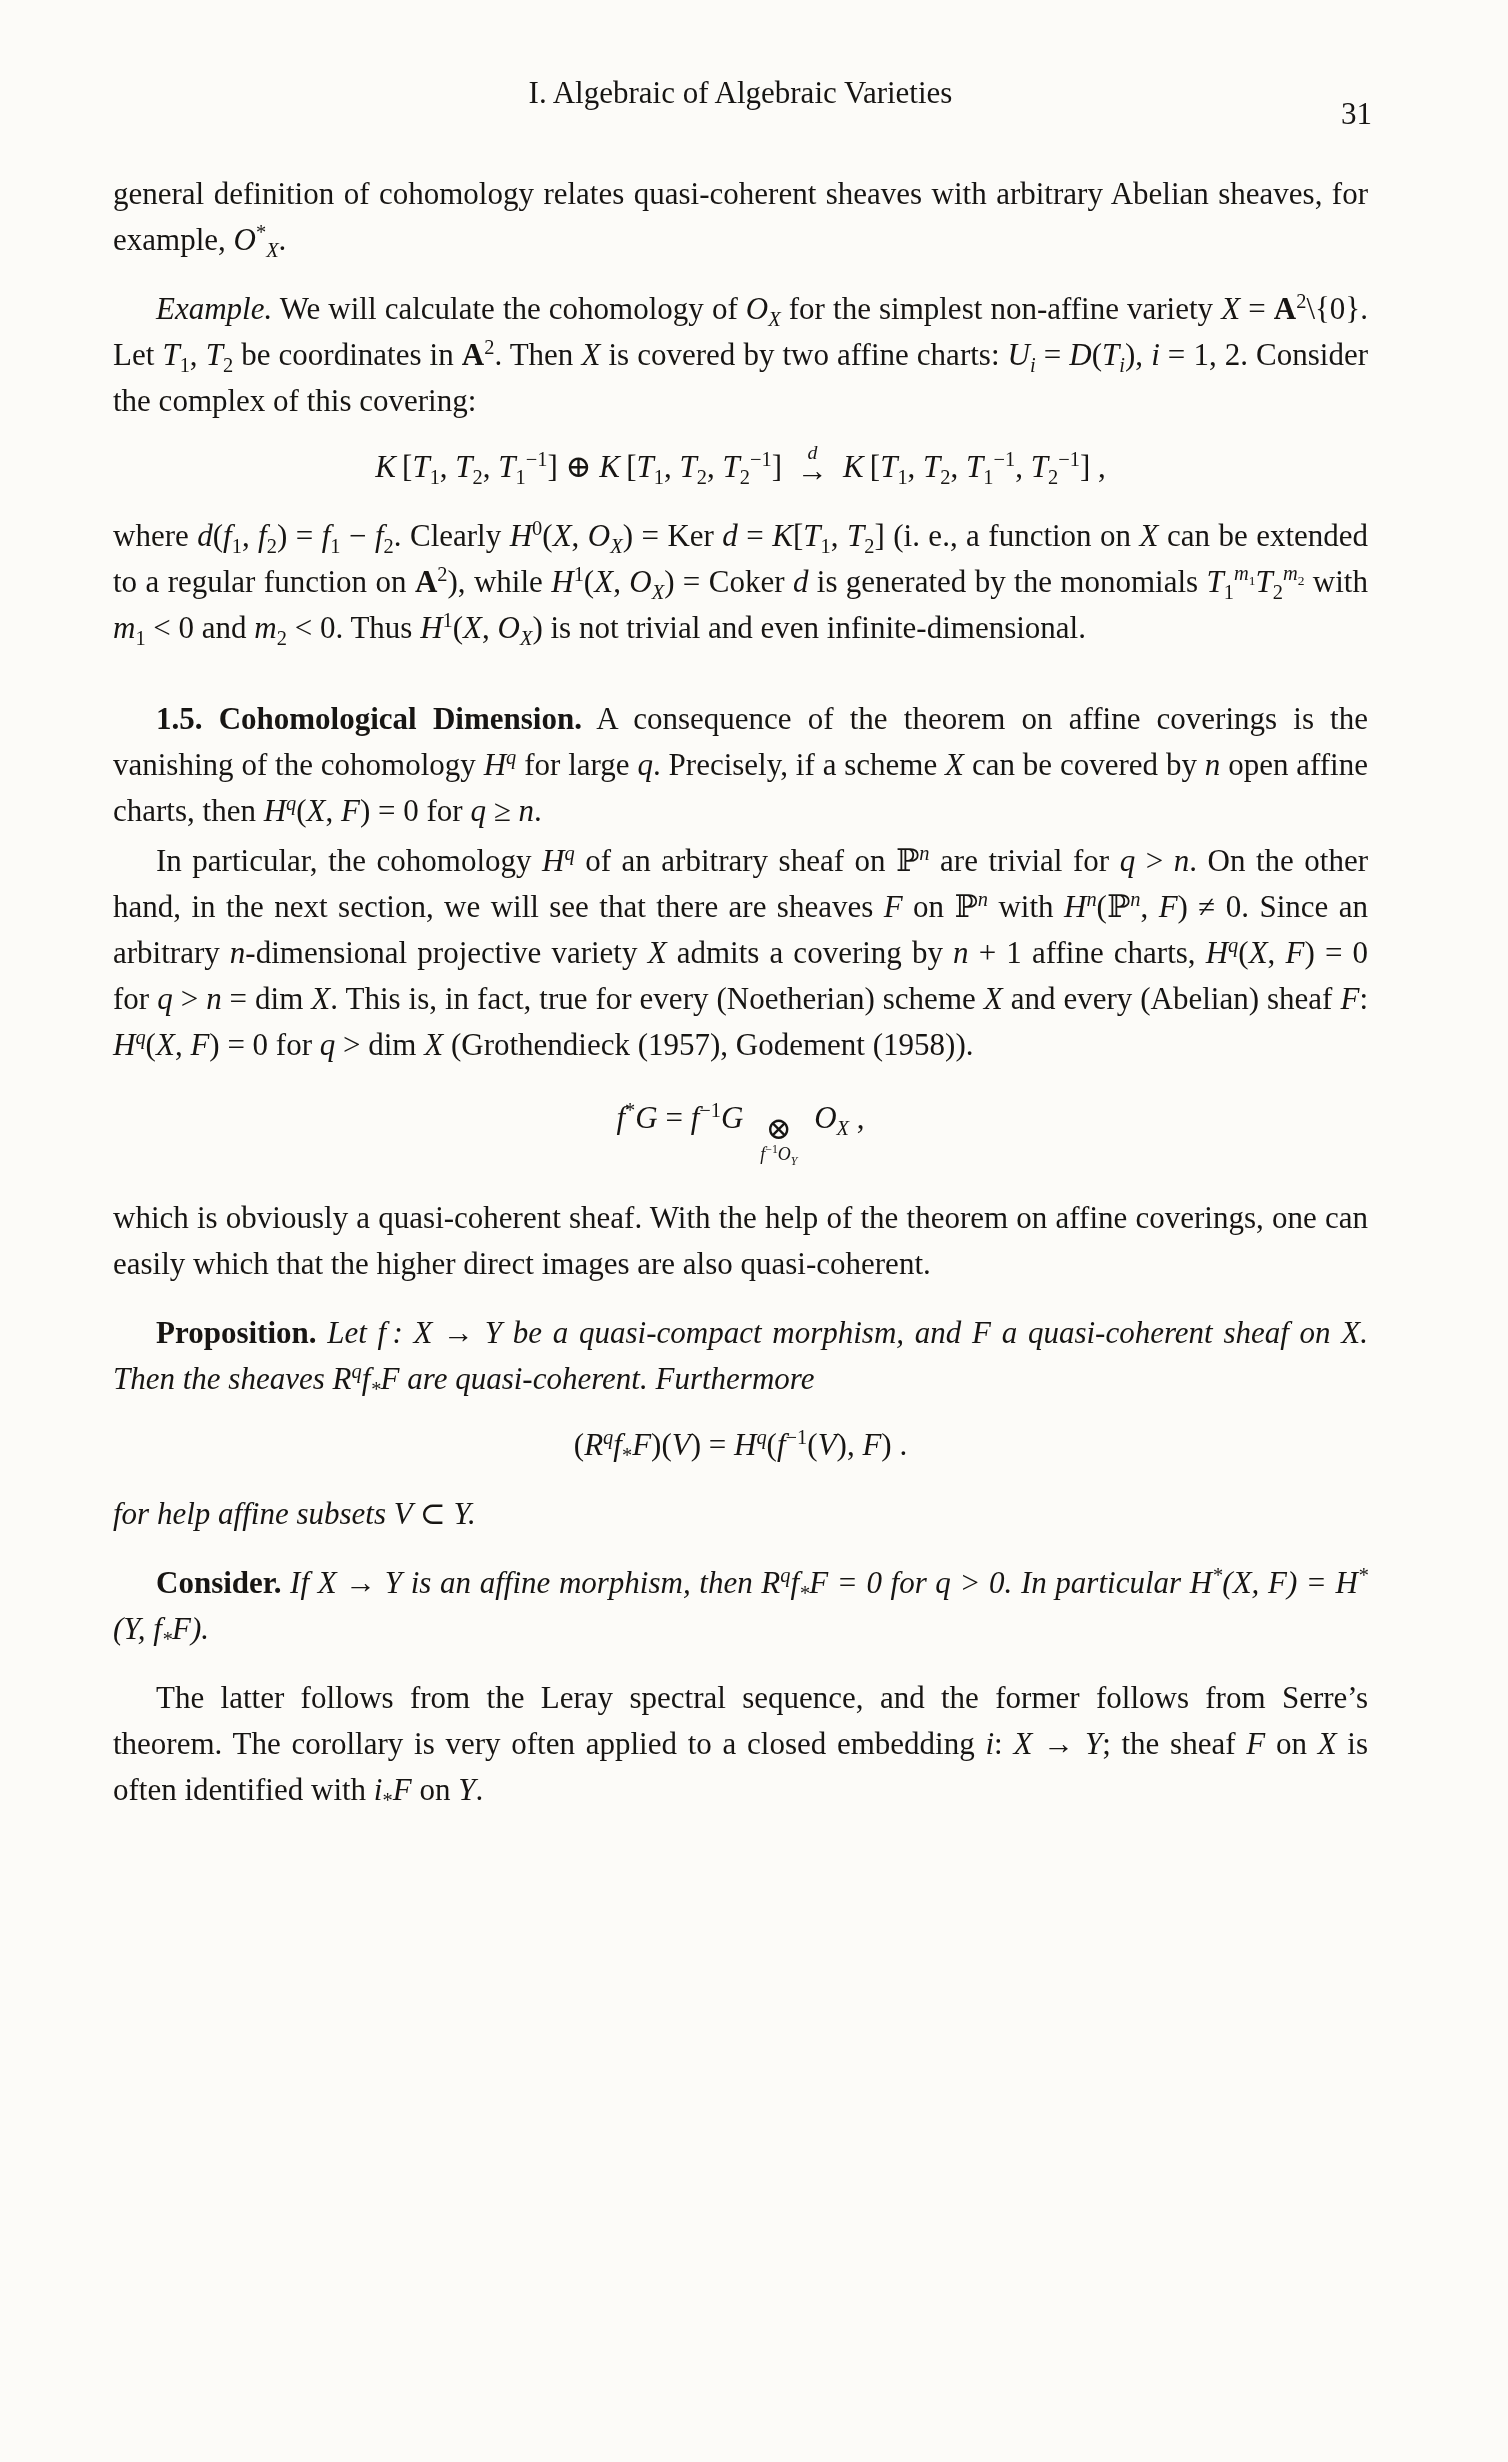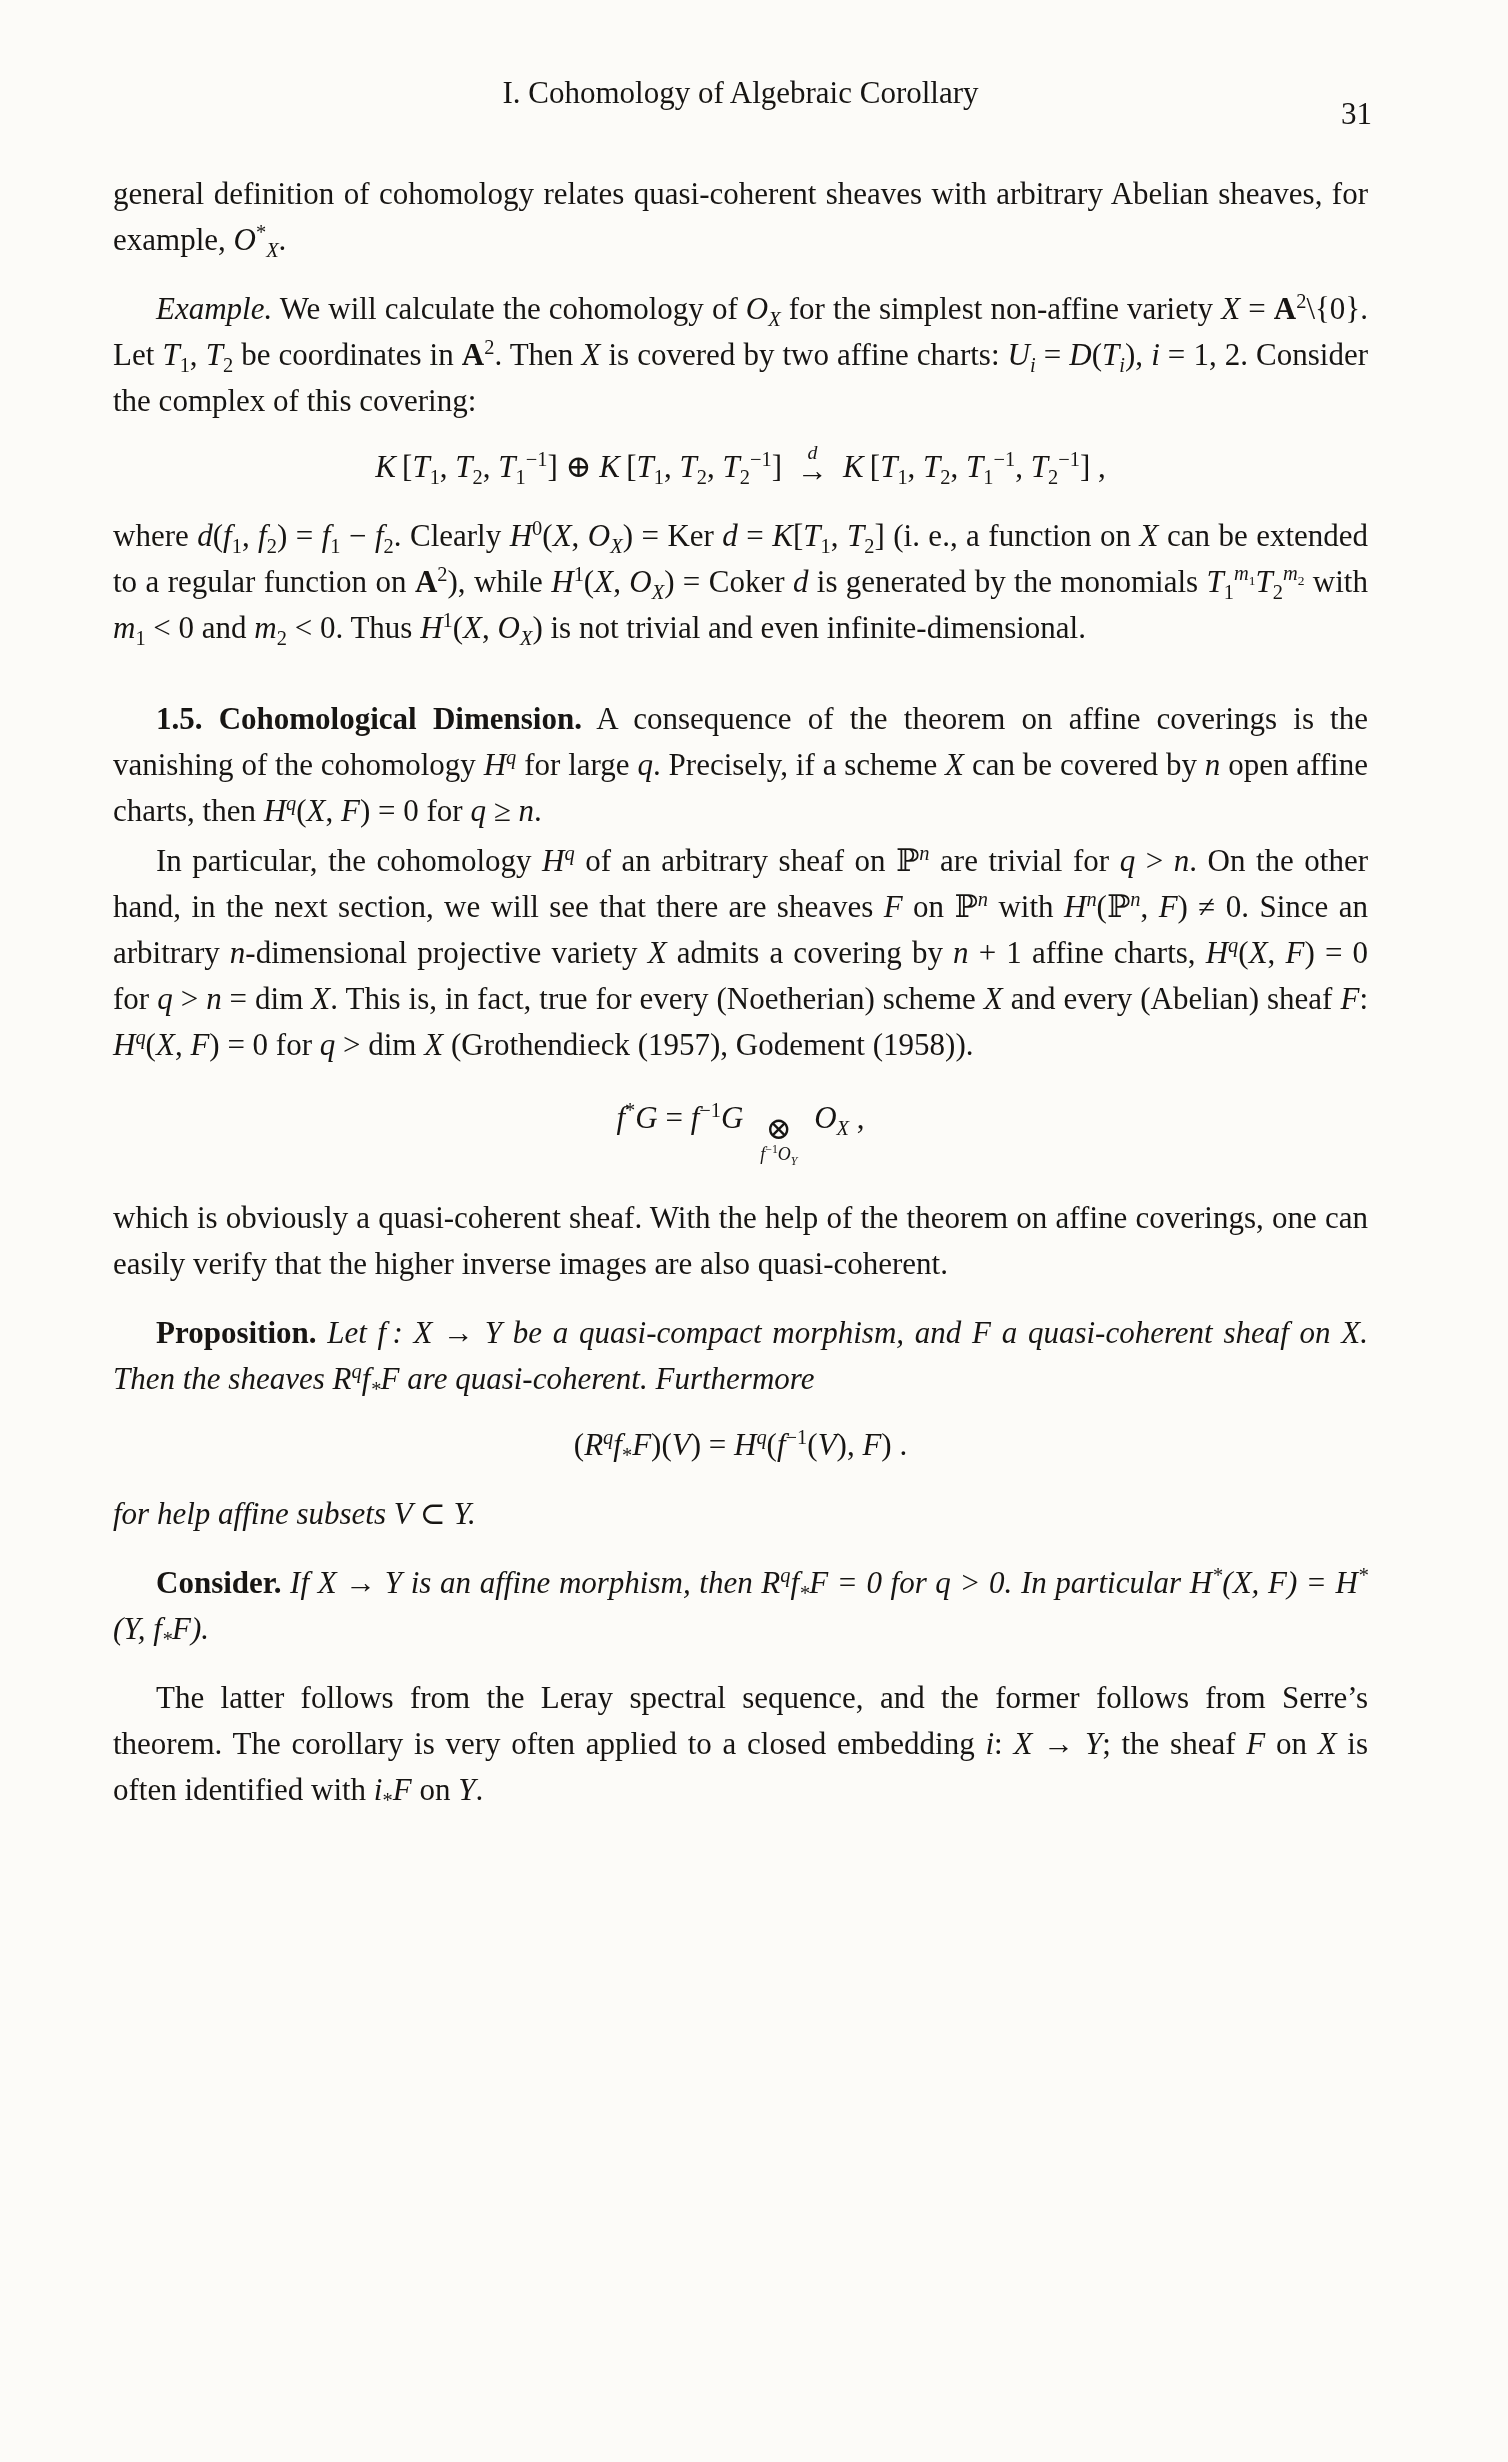--- a/index.html
+++ b/index.html
@@ -53,40 +53,40 @@
   }
   .otimes-sym { display: block; line-height: 1; }
   .otimes-sub { display: block; font-size: 58%; line-height: 1.15; }
 </style>
 </head>
 <body>
 
 <div class="page">
 
   <div class="running-header">
-    <span class="head-title">I. Cohomology of Algebraic Corollary</span>
+    <span class="head-title">I. Algebraic of Algebraic Varieties</span>
     <span class="page-num">31</span>
   </div>
 
   <p>general definition of cohomology relates quasi-coherent sheaves with arbitrary Abelian sheaves, for example, <span class="cal">O</span><sup>*</sup><sub><i>X</i></sub>.</p>
 
   <p class="indent tail"><i>Example.</i> We will calculate the cohomology of <span class="cal">O</span><sub><i>X</i></sub> for the simplest non-affine variety <i>X</i> = <b>A</b><sup>2</sup>\{0}. Let <i>T</i><sub>1</sub>, <i>T</i><sub>2</sub> be coordinates in <b>A</b><sup>2</sup>. Then <i>X</i> is covered by two affine charts: <i>U<sub>i</sub></i> = <i>D</i>(<i>T<sub>i</sub></i>), <i>i</i> = 1, 2. Consider the complex of this covering:</p>
 
   <div class="formula"><i>K</i> [<i>T</i><sub>1</sub>, <i>T</i><sub>2</sub>, <i>T</i><sub>1</sub><sup>−1</sup>] ⊕ <i>K</i> [<i>T</i><sub>1</sub>, <i>T</i><sub>2</sub>, <i>T</i><sub>2</sub><sup>−1</sup>] <span class="dmap"><span class="dmap-top">d</span><span class="dmap-bot">→</span></span> <i>K</i> [<i>T</i><sub>1</sub>, <i>T</i><sub>2</sub>, <i>T</i><sub>1</sub><sup>−1</sup>, <i>T</i><sub>2</sub><sup>−1</sup>] ,</div>
 
   <p>where <i>d</i>(<i>f</i><sub>1</sub>, <i>f</i><sub>2</sub>) = <i>f</i><sub>1</sub> − <i>f</i><sub>2</sub>. Clearly <i>H</i><sup>0</sup>(<i>X</i>, <span class="cal">O</span><sub><i>X</i></sub>) = Ker <i>d</i> = <i>K</i>[<i>T</i><sub>1</sub>, <i>T</i><sub>2</sub>] (i. e., a function on <i>X</i> can be extended to a regular function on <b>A</b><sup>2</sup>), while <i>H</i><sup>1</sup>(<i>X</i>, <span class="cal">O</span><sub><i>X</i></sub>) = Coker <i>d</i> is generated by the monomials <i>T</i><sub>1</sub><sup><i>m</i><sub>1</sub></sup><i>T</i><sub>2</sub><sup><i>m</i><sub>2</sub></sup> with <i>m</i><sub>1</sub> &lt; 0 and <i>m</i><sub>2</sub> &lt; 0. Thus <i>H</i><sup>1</sup>(<i>X</i>, <span class="cal">O</span><sub><i>X</i></sub>) is not trivial and even infinite-dimensional.</p>
 
   <p class="indent sect"><b>1.5. Cohomological Dimension.</b> A consequence of the theorem on affine coverings is the vanishing of the cohomology <i>H</i><sup><i>q</i></sup> for large <i>q</i>. Precisely, if a scheme <i>X</i> can be covered by <i>n</i> open affine charts, then <i>H</i><sup><i>q</i></sup>(<i>X</i>, <i>F</i>) = 0 for <i>q</i> ≥ <i>n</i>.</p>
 
   <p class="indent">In particular, the cohomology <i>H</i><sup><i>q</i></sup> of an arbitrary sheaf on ℙ<sup><i>n</i></sup> are trivial for <i>q</i> &gt; <i>n</i>. On the other hand, in the next section, we will see that there are sheaves <i>F</i> on ℙ<sup><i>n</i></sup> with <i>H</i><sup><i>n</i></sup>(ℙ<sup><i>n</i></sup>, <i>F</i>) ≠ 0. Since an arbitrary <i>n</i>-dimensional projective variety <i>X</i> admits a covering by <i>n</i> + 1 affine charts, <i>H</i><sup><i>q</i></sup>(<i>X</i>, <i>F</i>) = 0 for <i>q</i> &gt; <i>n</i> = dim <i>X</i>. This is, in fact, true for every (Noetherian) scheme <i>X</i> and every (Abelian) sheaf <i>F</i>: <i>H</i><sup><i>q</i></sup>(<i>X</i>, <i>F</i>) = 0 for <i>q</i> &gt; dim <i>X</i> (Grothendieck (1957), Godement (1958)).</p>
 
 
   <div class="formula formula-tall"><i>f</i><sup>*</sup><i>G</i> = <i>f</i><sup>−1</sup><i>G</i> <span class="otimes"><span class="otimes-sym">⊗</span><span class="otimes-sub"><i>f</i><sup>−1</sup><span class="cal">O</span><sub><i>Y</i></sub></span></span> <span class="cal">O</span><sub><i>X</i></sub> ,</div>
 
-  <p>which is obviously a quasi-coherent sheaf. With the help of the theorem on affine coverings, one can easily verify that the higher inverse images are also quasi-coherent.</p>
+  <p>which is obviously a quasi-coherent sheaf. With the help of the theorem on affine coverings, one can easily which that the higher direct images are also quasi-coherent.</p>
 
   <p class="indent tail"><b>Proposition.</b> <i>Let f : X → Y be a quasi-compact morphism, and F a quasi-coherent sheaf on X. Then the sheaves R<sup>q</sup>f<sub>*</sub>F are quasi-coherent. Furthermore</i></p>
 
   <div class="formula">(<i>R</i><sup><i>q</i></sup><i>f</i><sub>*</sub><i>F</i>)(<i>V</i>) = <i>H</i><sup><i>q</i></sup>(<i>f</i><sup>−1</sup>(<i>V</i>), <i>F</i>) .</div>
 
   <p><i>for help affine subsets V ⊂ Y.</i></p>
 
   <p class="indent tail"><b>Consider.</b> <i>If X → Y is an affine morphism, then R<sup>q</sup>f<sub>*</sub>F = 0 for q &gt; 0. In particular H<sup>*</sup>(X, F) = H<sup>*</sup>(Y, f<sub>*</sub>F).</i></p>
 
   <p class="indent tail">The latter follows from the Leray spectral sequence, and the former follows from Serre’s theorem. The corollary is very often applied to a closed embedding <i>i</i>: <i>X</i> → <i>Y</i>; the sheaf <i>F</i> on <i>X</i> is often identified with <i>i</i><sub>*</sub><i>F</i> on <i>Y</i>.</p>

